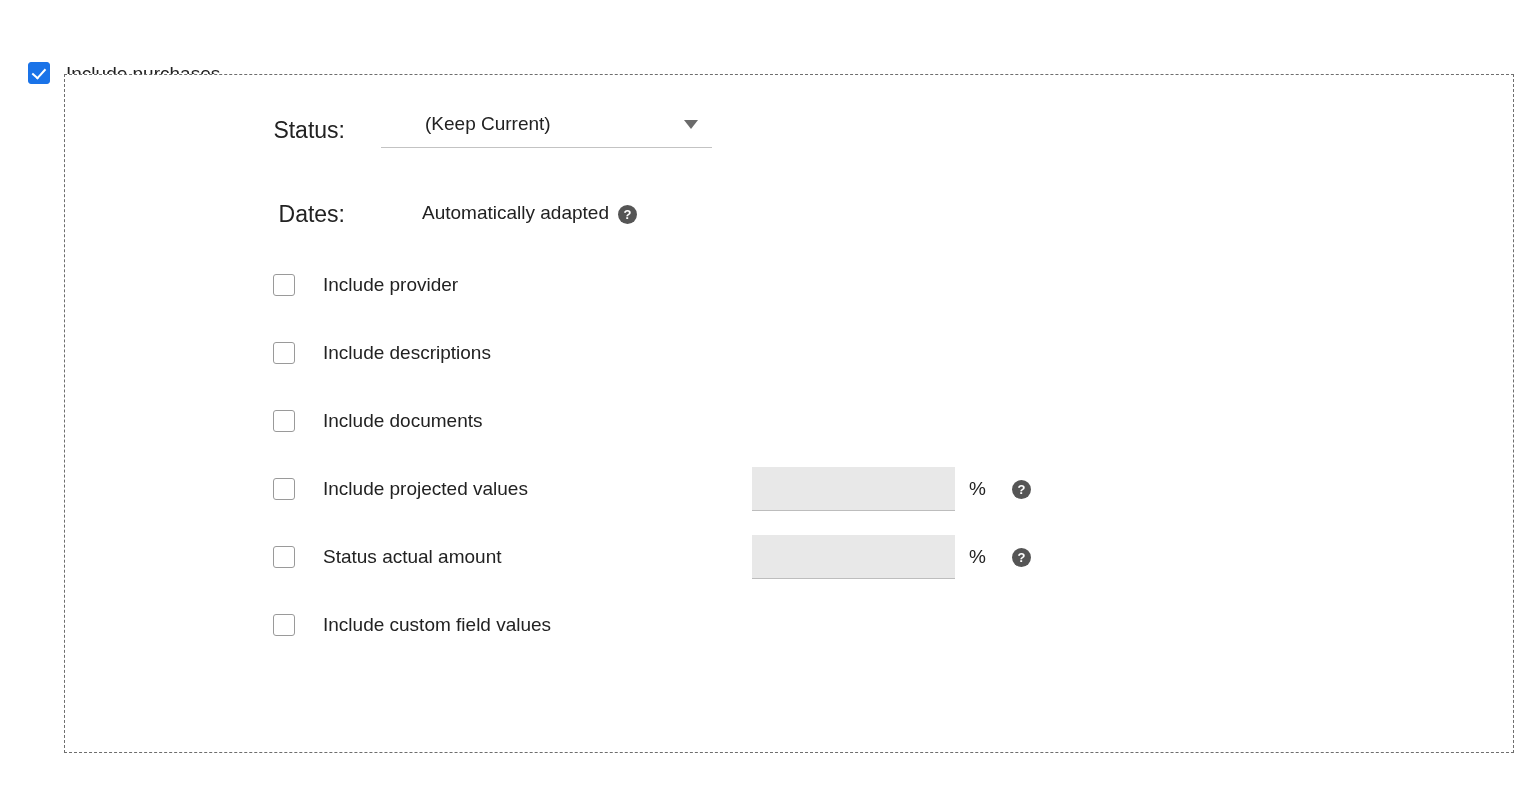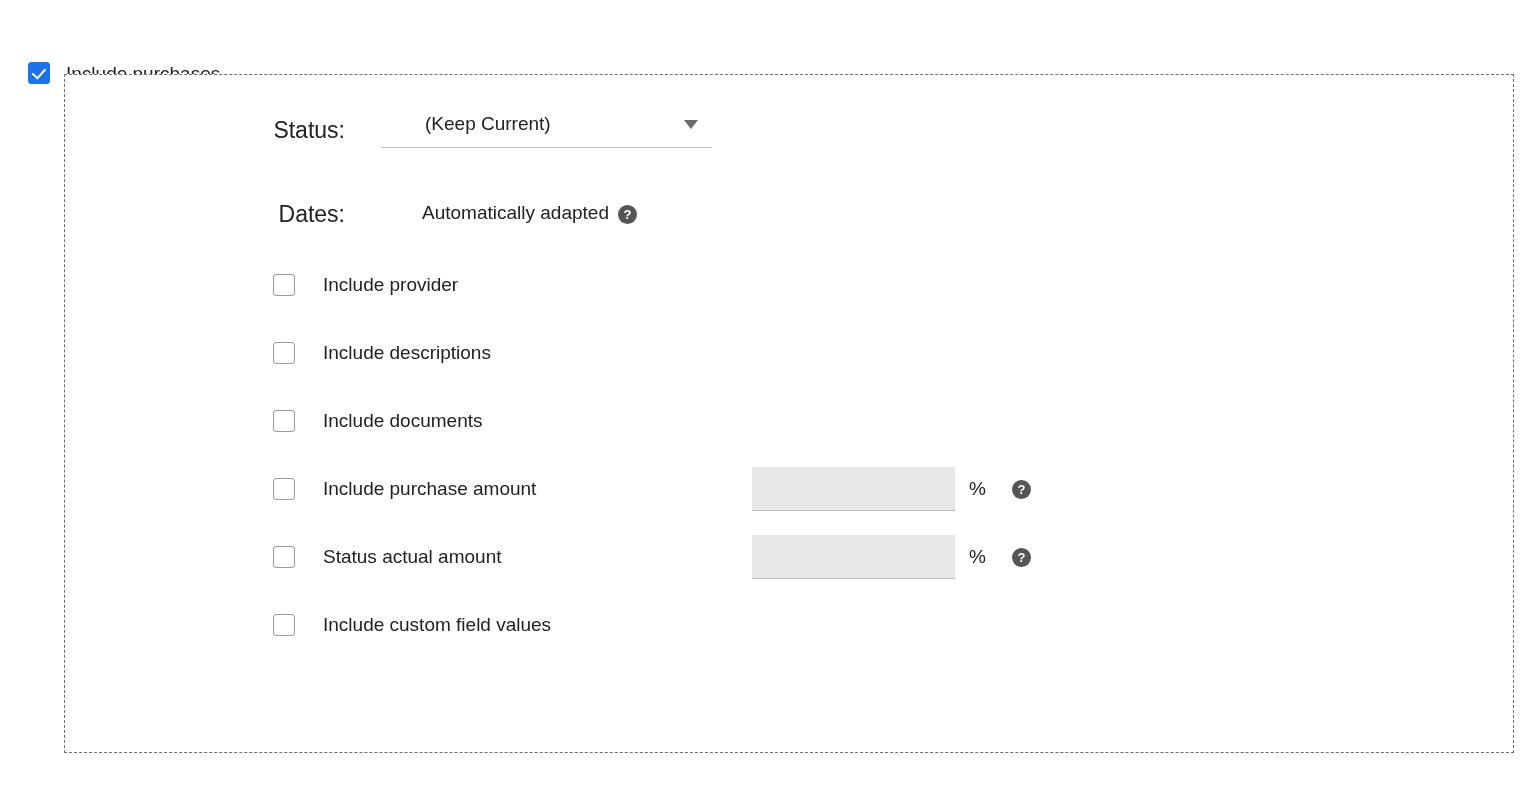--- a/index.html
+++ b/index.html
@@ -229,21 +229,21 @@
       <span class="opt-label">Include descriptions</span>
     </div>
 
     <div class="opt-row">
       <span class="cb"></span>
       <span class="opt-label">Include documents</span>
     </div>
 
     <div class="opt-row">
       <span class="cb"></span>
-      <span class="opt-label">Include purchase amount</span>
+      <span class="opt-label">Include projected values</span>
       <span class="opt-extra">
         <input class="pct-input" type="text" placeholder="" style="">
         <span class="pct-sign">%</span>
         <span class="help">?</span>
       </span>
     </div>
 
 
     <div class="opt-row">
       <span class="cb"></span>

